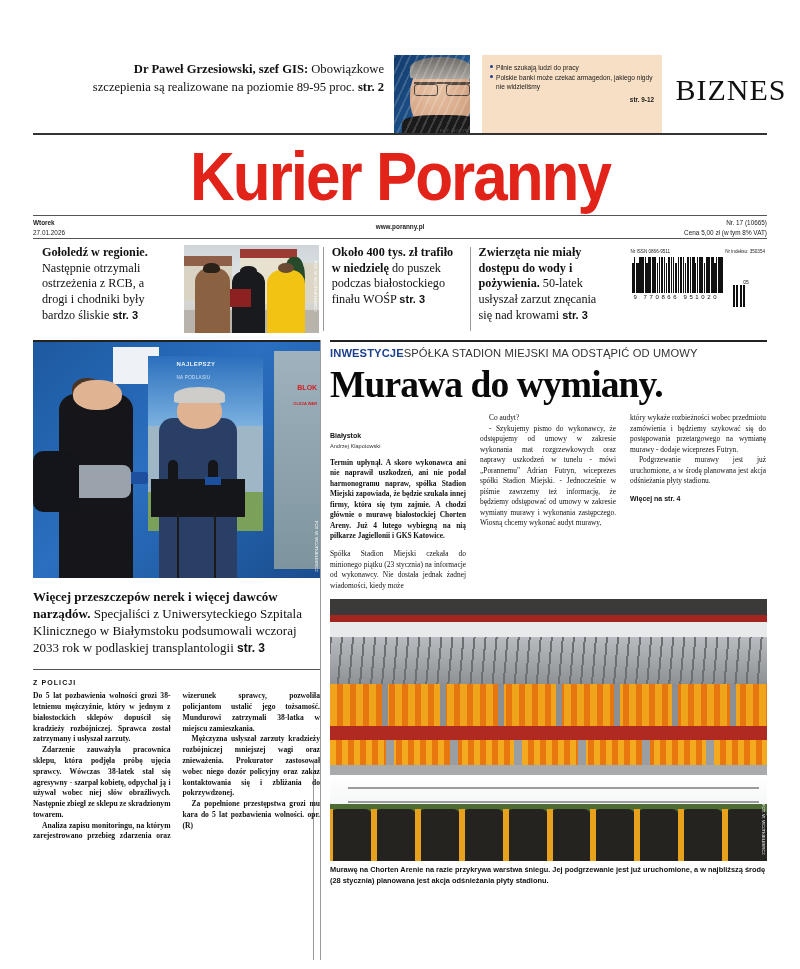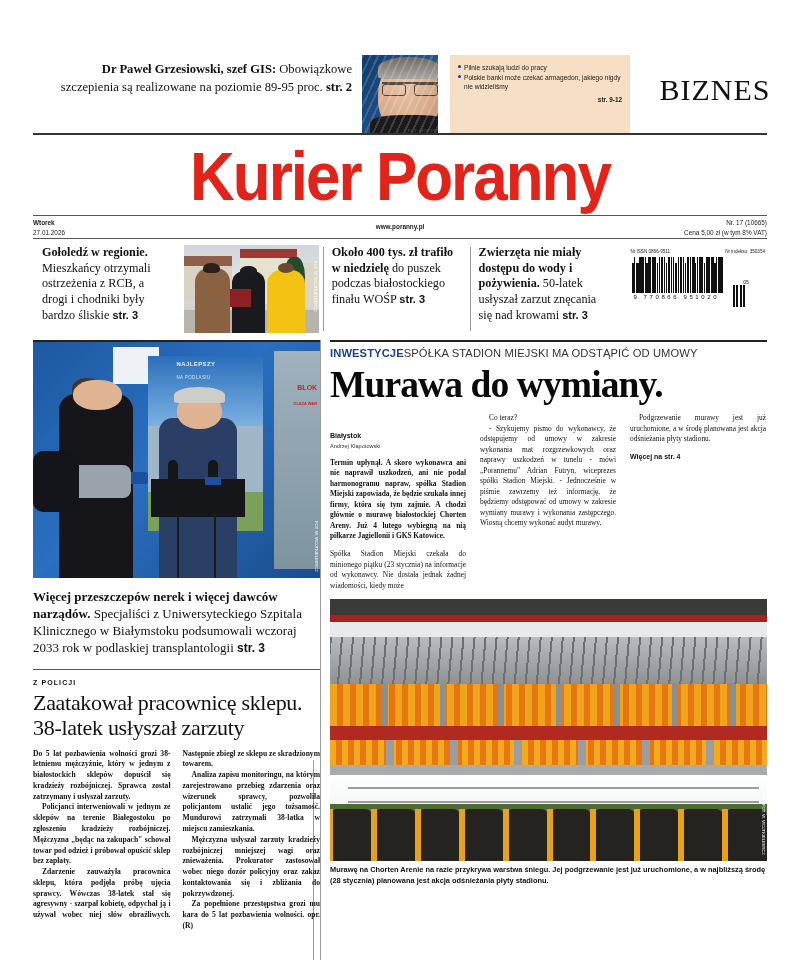--- a/index.html
+++ b/index.html
@@ -8,21 +8,21 @@
     background: #ffffff;
     font-family: "Liberation Serif", serif;
     color: #111;
     overflow: hidden;
   }
   .page { position: relative; width: 800px; height: 969px; background:#fff; }
 
   
   .promo {
     position: absolute; left: 0; top: 55px; width: 800px; height: 78px;
-    display: flex; align-items: stretch;
+    display: flex; align-items: stretch; padding-left: 32px;
   }
   .promo-text {
     width: 360px; padding: 6px 8px 0 55px;
     text-align: right;
     font-family: "Liberation Serif", serif;
     font-size: 12.6px; line-height: 1.42;
   }
   .promo-text b { font-weight: bold; }
   .promo-photo {
     width: 76px; margin-left: 2px; position: relative;
@@ -338,21 +338,21 @@
     <div class="right">
       <div>Nr. 17 (10665)</div>
       <div>Cena 5,00 zł (w tym 8% VAT)</div>
     </div>
   </div>
 
   <div class="teasers">
 
     <div class="teaser-col t1">
       <p>
-        <b>Gołoledź w regionie.</b><span> Mieszkańcy otrzymali ostrzeżenia z RCB, a drogi i chodniki były bardzo śliskie</span> <span class="pg">str. 3</span>
+        <b>Gołoledź w regionie.</b><span> Następnie otrzymali ostrzeżenia z RCB, a drogi i chodniki były bardzo śliskie</span> <span class="pg">str. 3</span>
       </p>
     </div>
 
     <div class="teaser-photo">
       <div class="tp-sky"></div>
       <div class="tp-bldg1"></div>
       <div class="tp-bldg2"></div>
       <div class="tp-bldg3"></div>
       <div class="tp-tree"></div>
       <div class="tp-ground"></div>
@@ -471,25 +471,23 @@
       <div class="dp-cred">FOT. W. WOJTKIELEWICZ</div>
     </div>
 
     <div class="lead2">
       <b>Więcej przeszczepów nerek i więcej dawców narządów.</b><span> Specjaliści z Uniwersyteckiego Szpitala Klinicznego w Białymstoku podsumowali wczoraj 2033 rok w podlaskiej transplantologii</span> <span class="pg">str. 3</span>
     </div>
 
     <hr class="hr-sep">
 
     <div class="kicker-small">Z POLICJI</div>
-    <div class="police-head">Zaatakował pracownicę sklepu. 38-latek usłyszał zarzuty</div>
 
     <div class="two-col-body">
       <p class="first">Do 5 lat pozbawienia wolności grozi 38-letniemu mężczyźnie, który w jednym z białostockich sklepów dopuścił się kradzieży rozbójniczej. Sprawca został zatrzymany i usłyszał zarzuty.</p>
-      <p>Policjanci interweniowali w jednym ze sklepów na terenie Białegostoku po zgłoszeniu kradzieży rozbójniczej. Mężczyzna „będąc na zakupach" schował towar pod odzież i próbował opuścić sklep bez zapłaty.</p>
       <p>Zdarzenie zauważyła pracownica sklepu, która podjęła próbę ujęcia sprawcy. Wówczas 38-latek stał się agresywny - szarpał kobietę, odpychał ją i używał wobec niej słów obraźliwych. Następnie zbiegł ze sklepu ze skradzionym towarem.</p>
       <p>Analiza zapisu monitoringu, na którym zarejestrowano przebieg zdarzenia oraz wizerunek sprawcy, pozwoliła policjantom ustalić jego tożsamość. Mundurowi zatrzymali 38-latka w miejscu zamieszkania.</p>
       <p>Mężczyzna usłyszał zarzuty kradzieży rozbójniczej mniejszej wagi oraz znieważenia. Prokurator zastosował wobec niego dozór policyjny oraz zakaz kontaktowania się i zbliżania do pokrzywdzonej.</p>
       <p>Za popełnione przestępstwa grozi mu kara do 5 lat pozbawienia wolności. opr.(R)</p>
     </div>
   </div>
 
   <div class="right-col">
 
     <div class="kicker-row">
@@ -508,25 +506,26 @@
           <div class="city">Białystok</div>
           <div class="who">Andrzej Klapotowski</div>
         </div>
         <p class="spacer"></p>
         <p class="bold">Termin upłynął. A skoro wykonawca ani nie naprawił uszkodzeń, ani nie podał harmonogramu napraw, spółka Stadion Miejski zapowiada, że będzie szukała innej firmy, która się tym zajmie. A chodzi głównie o murawę białostockiej Chorten Areny. Już 4 lutego wybiegną na nią piłkarze Jagiellonii i GKS Katowice.</p>
         <p class="spacer"></p>
         <p class="noind">Spółka Stadion Miejski czekała do minionego piątku (23 stycznia) na informacje od wykonawcy. Nie dostała jednak żadnej wiadomości, kiedy może</p>
       </div>
 
       <div class="art-col">
-        <p>Co teraz?</p>
+        <p>Co audyt?</p>
         <p>- Szykujemy pismo do wykonawcy, że odstępujemy od umowy w zakresie wykonania mat rozgrzewkowych oraz naprawy uszkodzeń w tunelu - mówi „Porannemu" Adrian Futryn, wiceprezes spółki Stadion Miejski. - Jednocześnie w piśmie zawrzemy też informację, że będziemy odstępować od umowy w zakresie wymiany murawy i wykonania zastępczego. Wiosną chcemy wykonać audyt murawy,</p>
       </div>
 
       <div class="art-col">
+        <p class="noind">który wykaże rozbieżności wobec przedmiotu zamówienia i będziemy szykować się do postępowania przetargowego na wymianę murawy - dodaje wiceprezes Futryn.</p>
         <p>Podgrzewanie murawy jest już uruchomione, a w środę planowana jest akcja odśnieżania płyty stadionu.</p>
         <div class="more">Więcej na str. 4</div>
       </div>
     </div>
 
     <div class="stad-photo">
       <div class="st-roofbar"></div>
       <div class="st-redbar"></div>
       <div class="st-sky"></div>
       <div class="st-truss"></div>

